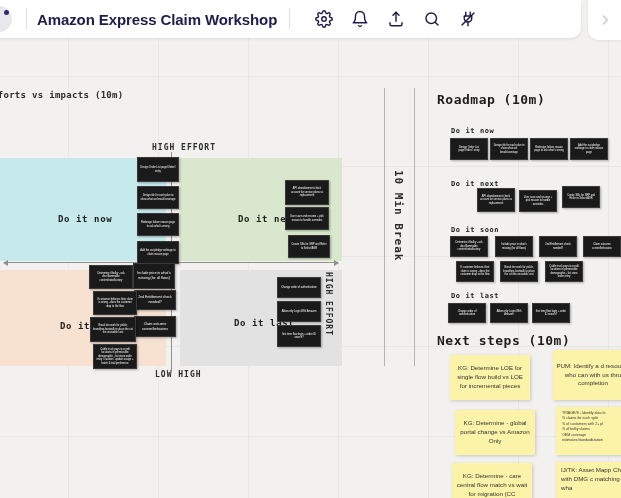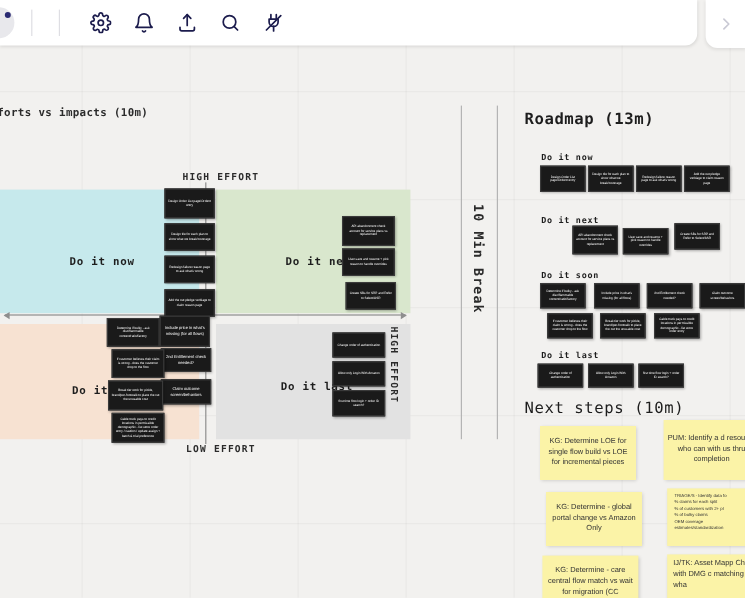--- a/index.html
+++ b/index.html
@@ -139,21 +139,21 @@
     position: absolute; font-size: 7px; font-weight: 700; color: #1d1d1d;
     letter-spacing: 0.6px; white-space: nowrap;
   }
   #rm-now  { left: 451px; top: 127px; }
   #rm-next { left: 451px; top: 180px; }
   #rm-soon { left: 451px; top: 226px; }
   #rm-last { left: 451px; top: 292px; }
 
   #next-title {
     position: absolute; left: 437px; top: 333px;
-    font-size: 13px; font-weight: 400; color: #1d1d1d; letter-spacing: 0.5px;
+    font-size: 13px; font-weight: 700; color: #1d1d1d; letter-spacing: 0.5px;
   }
   .note-y {
     position: absolute; background: #fbf3a7; color: #333;
     font-size: 6.2px; line-height: 1.45; text-align: center;
     padding: 4px 3px; overflow: hidden;
     box-shadow: 1px 1px 3px rgba(0,0,0,0.18);
     display: flex; align-items: center; justify-content: center;
   }
   .note-y.left-al { text-align: left; align-items: flex-start; justify-content: flex-start; }
   .note-y.tiny { font-size: 3.6px; line-height: 1.5; }
@@ -167,21 +167,21 @@
 
   <div class="quad" id="q-now"></div>
   <div class="quad" id="q-next"></div>
   <div class="quad" id="q-soon"></div>
   <div class="quad" id="q-last"></div>
 
   <div id="hline"></div>
   <div id="vline"></div>
 
   <div class="axis-label mono" id="ax-high-value">HIGH EFFORT</div>
-  <div class="axis-label mono" id="ax-low-value">LOW EFFORT</div>
+  <div class="axis-label mono" id="ax-low-value">LOW HIGH</div>
   <div class="axis-label mono" id="ax-high-effort">HIGH EFFORT</div>
 
   <div class="quad-label mono" id="lbl-now">Do it now</div>
   <div class="quad-label mono" id="lbl-next">Do it next</div>
   <div class="quad-label mono" id="lbl-soon">Do it soon</div>
   <div class="quad-label mono" id="lbl-last">Do it last</div>
 
   <div class="note-b" style="left:137px;top:157px;width:42px;height:25px">Design Order List page/Order# entry</div>
   <div class="note-b" style="left:137px;top:186px;width:42px;height:23px">Design tile for each plan to show what we break/coverage</div>
   <div class="note-b" style="left:137px;top:213px;width:42px;height:23px">Redesign failure reason page to ask what's wrong</div>
@@ -200,21 +200,21 @@
   <div class="note-b" style="left:93px;top:344px;width:44px;height:25px">Cable truck pays to credit locations in permissible demographic - list store order entry / caution / update assign + batch &amp; trial preference</div>
 
   <div class="note-b" style="left:277px;top:277px;width:44px;height:21px">Change order of authentication</div>
   <div class="note-b" style="left:277px;top:301px;width:44px;height:21px">Allow only Login With Amazon</div>
   <div class="note-b" style="left:277px;top:325px;width:44px;height:22px">first time flow login + order ID search?</div>
 
   <div class="breakline" id="bl1"></div>
   <div class="breakline" id="bl2"></div>
   <div id="break-text" class="mono">10 Min Break</div>
 
-  <div id="roadmap-title" class="mono">Roadmap  (13m)</div>
+  <div id="roadmap-title" class="mono">Roadmap  (10m)</div>
 
   <div class="rm-head mono" id="rm-now">Do it now</div>
   <div class="note-b" style="left:450px;top:138px;width:38px;height:22px">Design Order List page/Order# entry</div>
   <div class="note-b" style="left:490px;top:138px;width:38px;height:22px">Design tile for each plan to show what we break/coverage</div>
   <div class="note-b" style="left:530px;top:138px;width:38px;height:22px">Redesign failure reason page to ask what's wrong</div>
   <div class="note-b" style="left:570px;top:138px;width:38px;height:22px">Add the out pledge verbiage to claim reason page</div>
 
   <div class="rm-head mono" id="rm-next">Do it next</div>
   <div class="note-b" style="left:477px;top:188px;width:38px;height:24px">API abandonment check account for service plans vs replacement</div>
   <div class="note-b" style="left:519px;top:190px;width:38px;height:22px">User save and resume + pick reason to handle overrides</div>
@@ -248,20 +248,21 @@
   <div class="note-y" style="left:452px;top:463px;width:80px;height:45px">KG:  Determine - care central flow match vs wait for migration (CC</div>
   <div class="note-y left-al" style="left:556px;top:462px;width:80px;height:45px; padding-left:5px;">IJ/TK:  Asset Mapp Check with DMG c matching and wha</div>
 
 </div>
 
 <div id="topbar">
   <div id="logo-wrap">
     <div id="logo"></div>
   </div>
   <div class="vdiv"></div>
+  <div id="app-title">Amazon Express Claim Workshop</div>
   <div class="vdiv" style="margin-left:12px"></div>
   <div id="tools">
     <div class="tool-icon">
       <svg width="18" height="18" viewBox="0 0 24 24" fill="none" stroke="currentColor" stroke-width="1.9" stroke-linecap="round" stroke-linejoin="round">
         <circle cx="12" cy="12" r="3"></circle>
         <path d="M19.4 15a1.65 1.65 0 0 0 .33 1.82l.06.06a2 2 0 1 1-2.83 2.83l-.06-.06a1.65 1.65 0 0 0-1.82-.33 1.65 1.65 0 0 0-1 1.51V21a2 2 0 1 1-4 0v-.09A1.65 1.65 0 0 0 9 19.4a1.65 1.65 0 0 0-1.82.33l-.06.06a2 2 0 1 1-2.83-2.83l.06-.06a1.65 1.65 0 0 0 .33-1.82 1.65 1.65 0 0 0-1.51-1H3a2 2 0 1 1 0-4h.09A1.65 1.65 0 0 0 4.6 9a1.65 1.65 0 0 0-.33-1.82l-.06-.06a2 2 0 1 1 2.83-2.83l.06.06A1.65 1.65 0 0 0 9 4.6a1.65 1.65 0 0 0 1-1.51V3a2 2 0 1 1 4 0v.09a1.65 1.65 0 0 0 1 1.51 1.65 1.65 0 0 0 1.82-.33l.06-.06a2 2 0 1 1 2.83 2.83l-.06.06A1.65 1.65 0 0 0 19.4 9V9a1.65 1.65 0 0 0 1.51 1H21a2 2 0 1 1 0 4h-.09a1.65 1.65 0 0 0-1.51 1z"></path>
       </svg>
     </div>
     <div class="tool-icon">
       <svg width="18" height="18" viewBox="0 0 24 24" fill="none" stroke="currentColor" stroke-width="1.9" stroke-linecap="round" stroke-linejoin="round">

